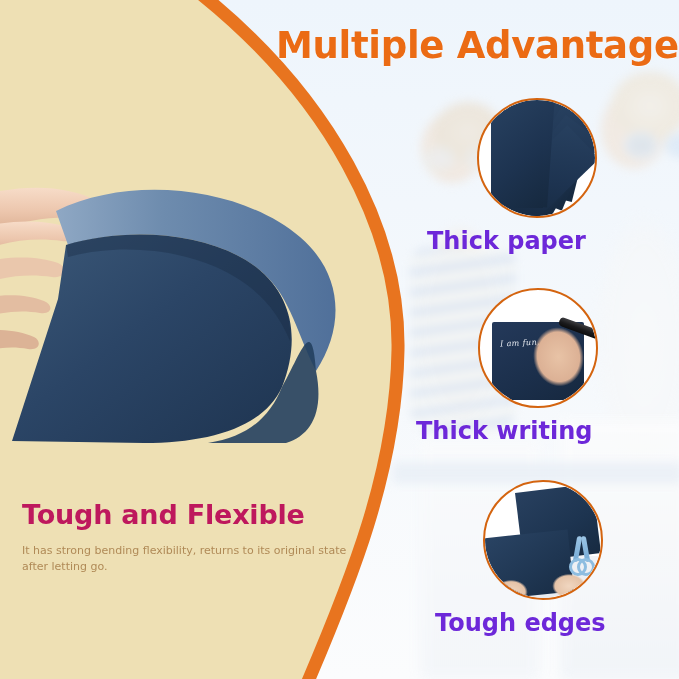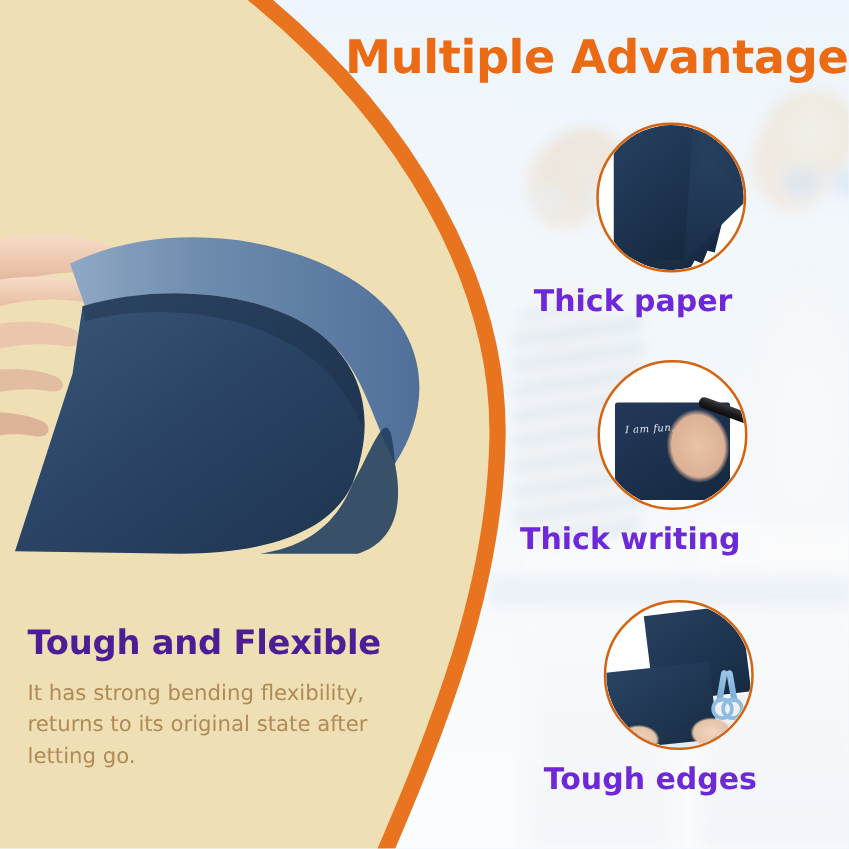--- a/index.html
+++ b/index.html
@@ -99,26 +99,26 @@
     font-size:37px;font-weight:bold;
     letter-spacing:-.3px;
     color:#eb6b14;
     white-space:nowrap;
     text-shadow:0 1px 0 rgba(255,255,255,.45);
   }
 
   
   .left-block{position:absolute;left:22px;top:500px;width:330px;}
   .left-title{
-    font-size:27px;font-weight:bold;color:#4c1d95;
+    font-size:27px;font-weight:bold;color:#be185d;
     letter-spacing:-.2px;line-height:1.1;
   }
   .left-body{
     margin-top:13px;
-    font-size:17px;line-height:1.47;
+    font-size:11px;line-height:1.47;
     color:#b08a57;
   }
 
   
   .feature{position:absolute;}
   .circle{
     position:relative;
     width:120px;height:120px;border-radius:50%;
     border:2.5px solid #d4640f;
     background:#ffffff;

